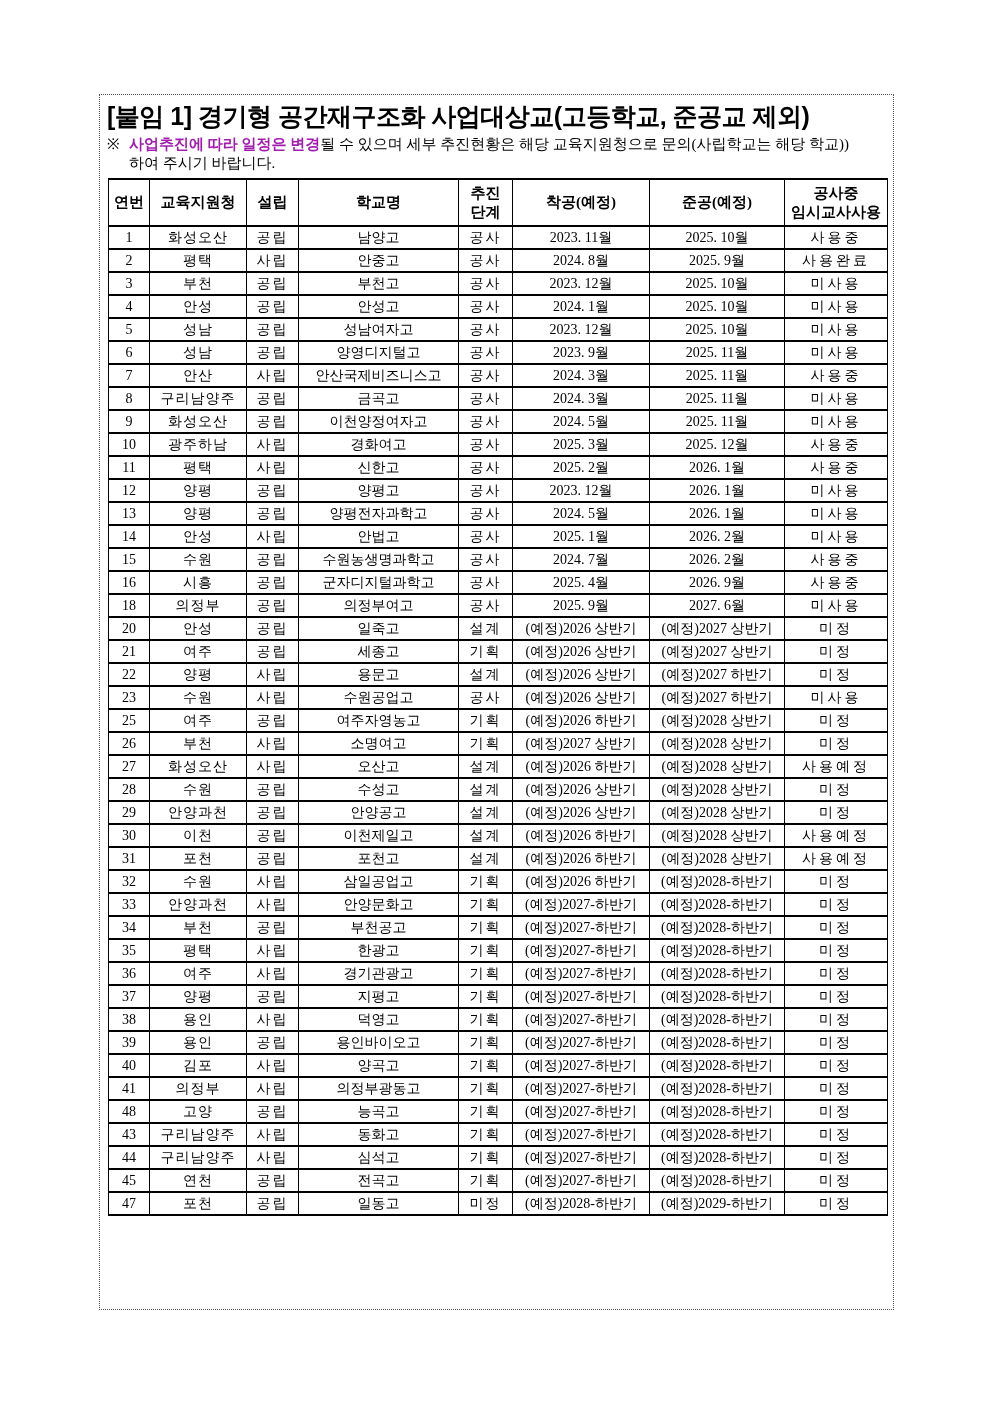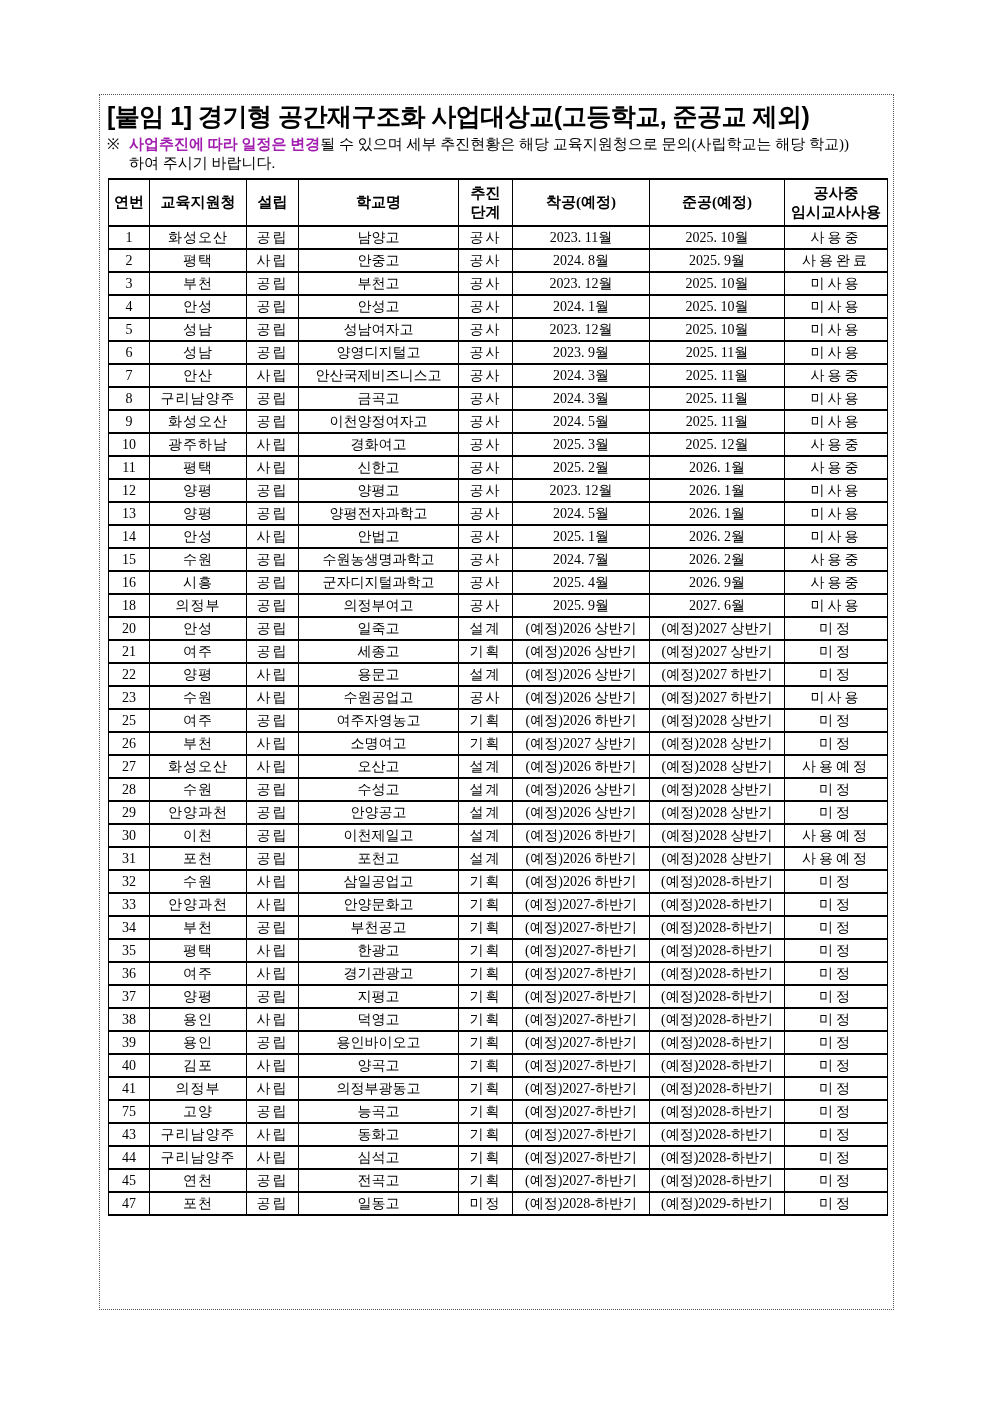--- a/index.html
+++ b/index.html
@@ -489,21 +489,21 @@
             <td class="c0">41</td>
             <td class="c1">의정부</td>
             <td class="c2">사립</td>
             <td class="c3">의정부광동고</td>
             <td class="c4">기획</td>
             <td class="c5">(예정)2027-하반기</td>
             <td class="c6">(예정)2028-하반기</td>
             <td class="c7">미정</td>
           </tr>
           <tr>
-            <td class="c0">75</td>
+            <td class="c0">48</td>
             <td class="c1">고양</td>
             <td class="c2">공립</td>
             <td class="c3">능곡고</td>
             <td class="c4">기획</td>
             <td class="c5">(예정)2027-하반기</td>
             <td class="c6">(예정)2028-하반기</td>
             <td class="c7">미정</td>
           </tr>
           <tr>
             <td class="c0">43</td>

